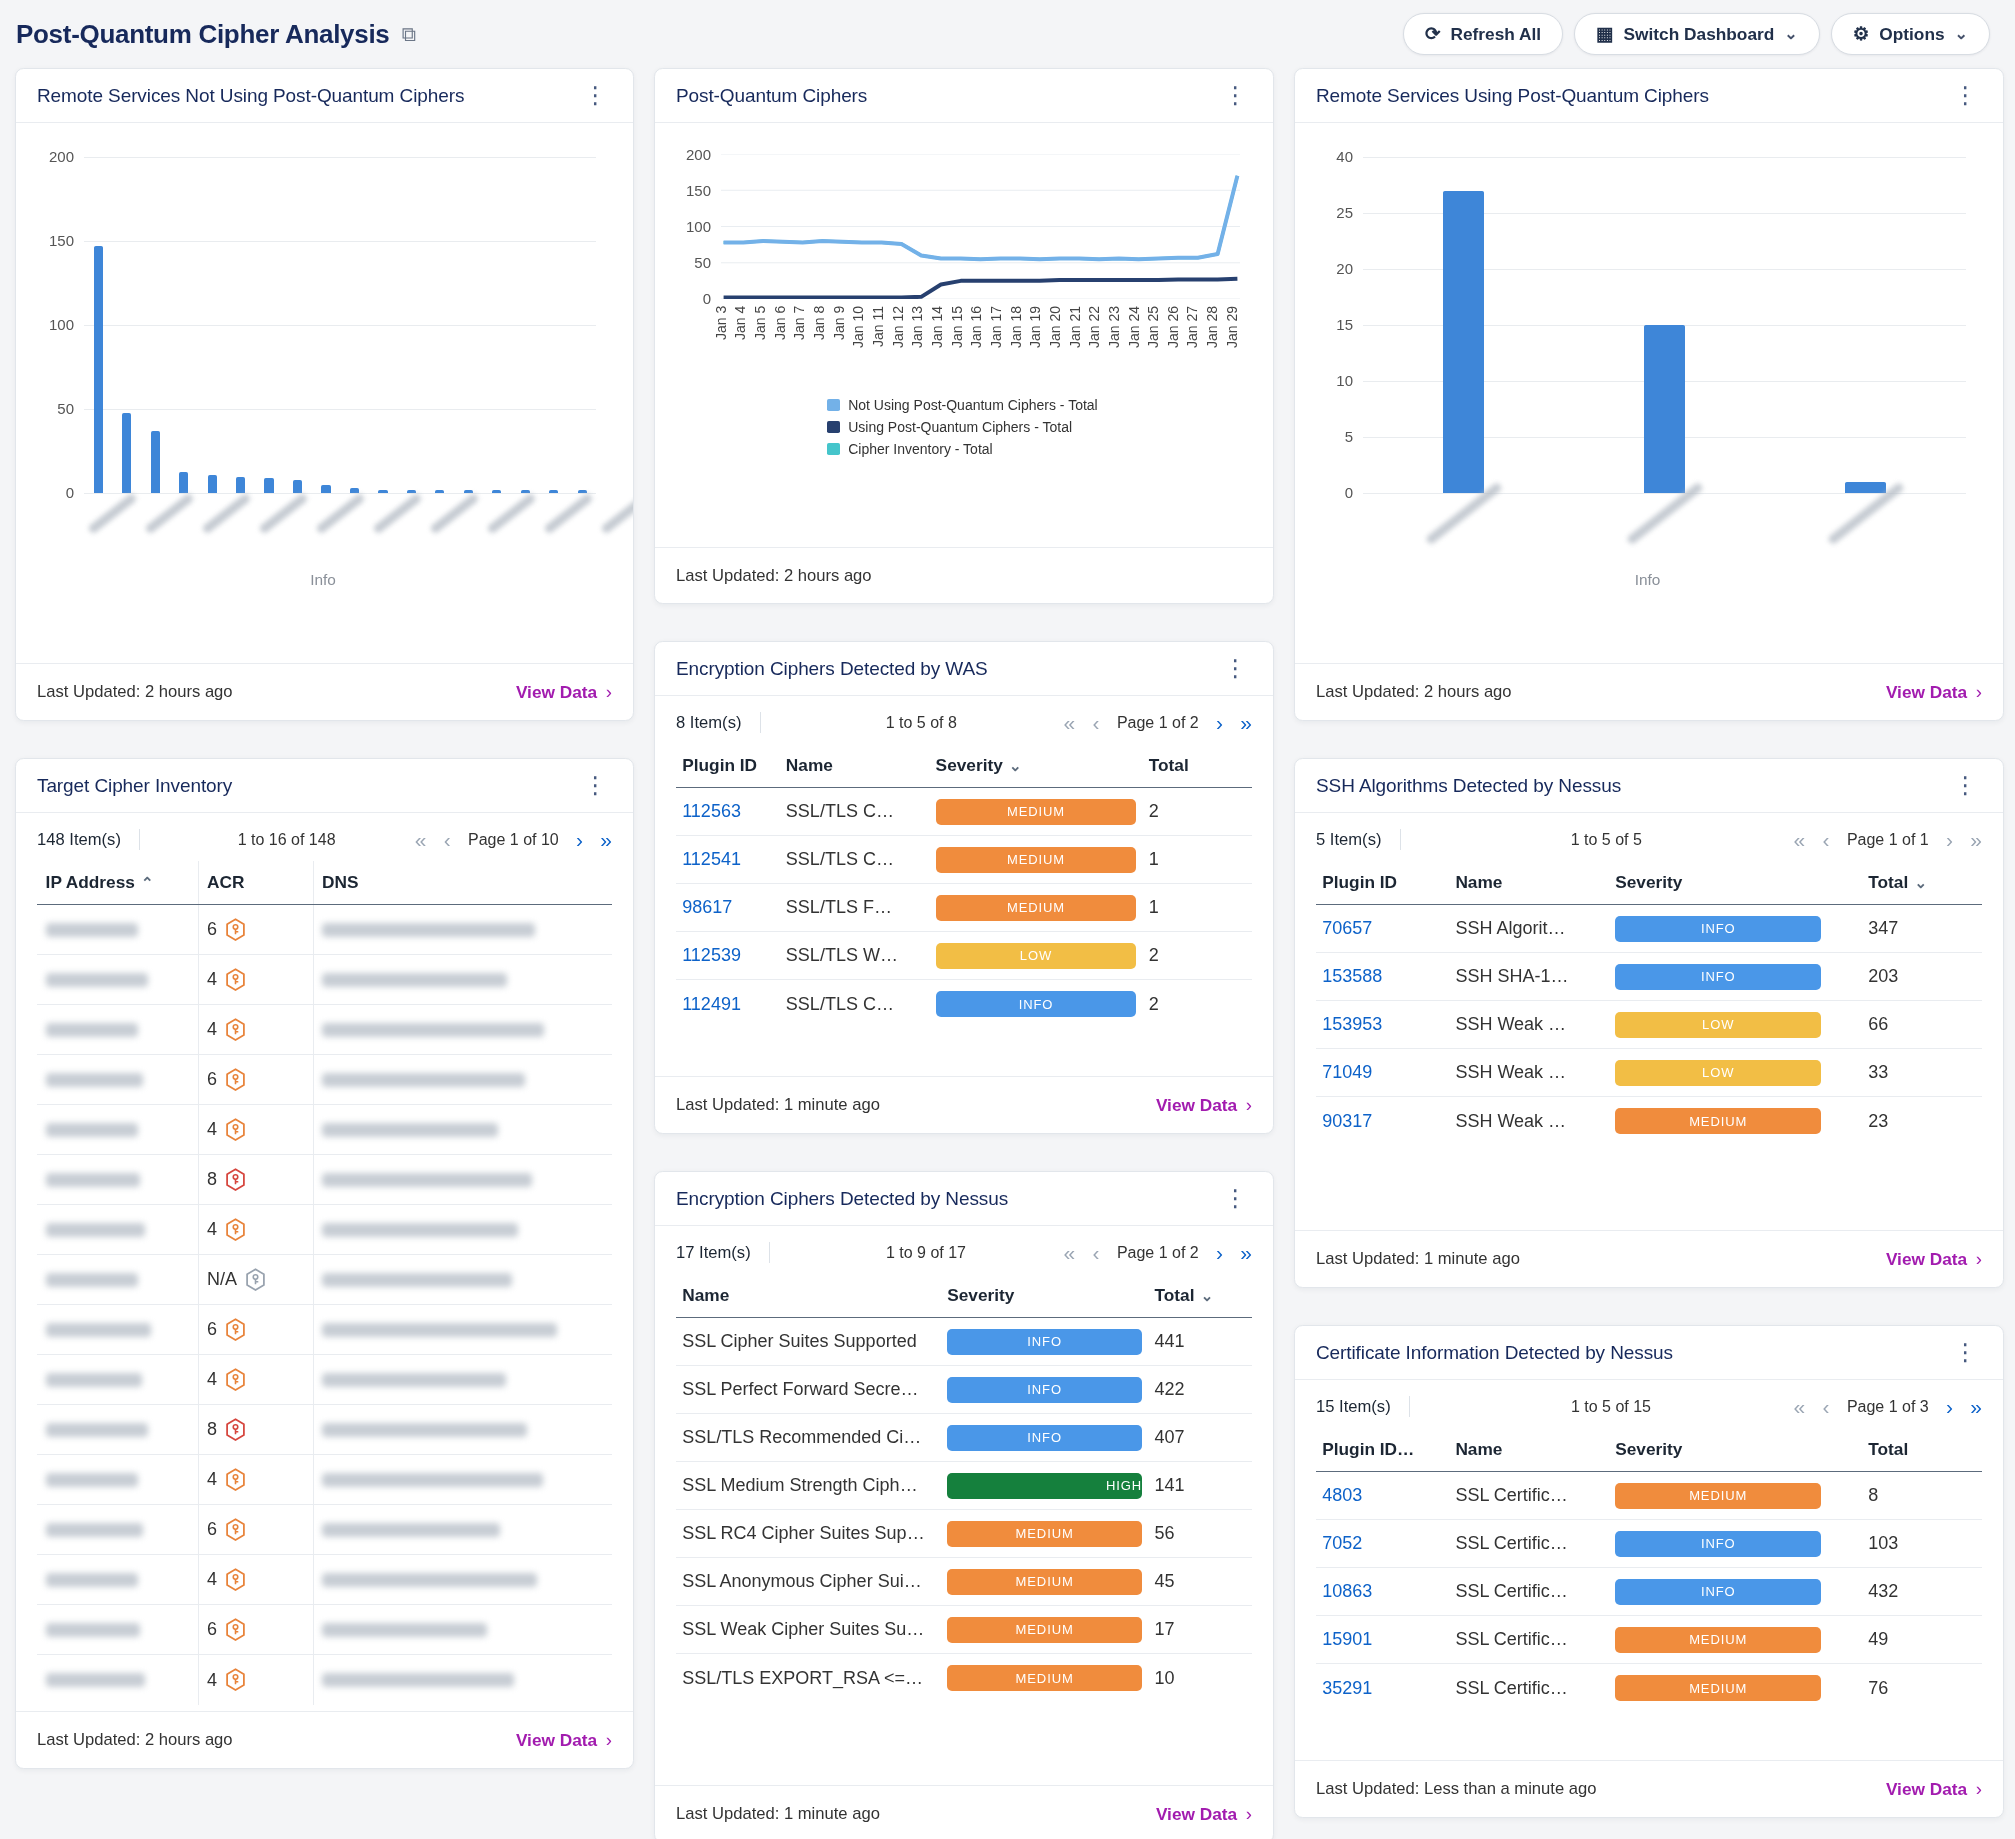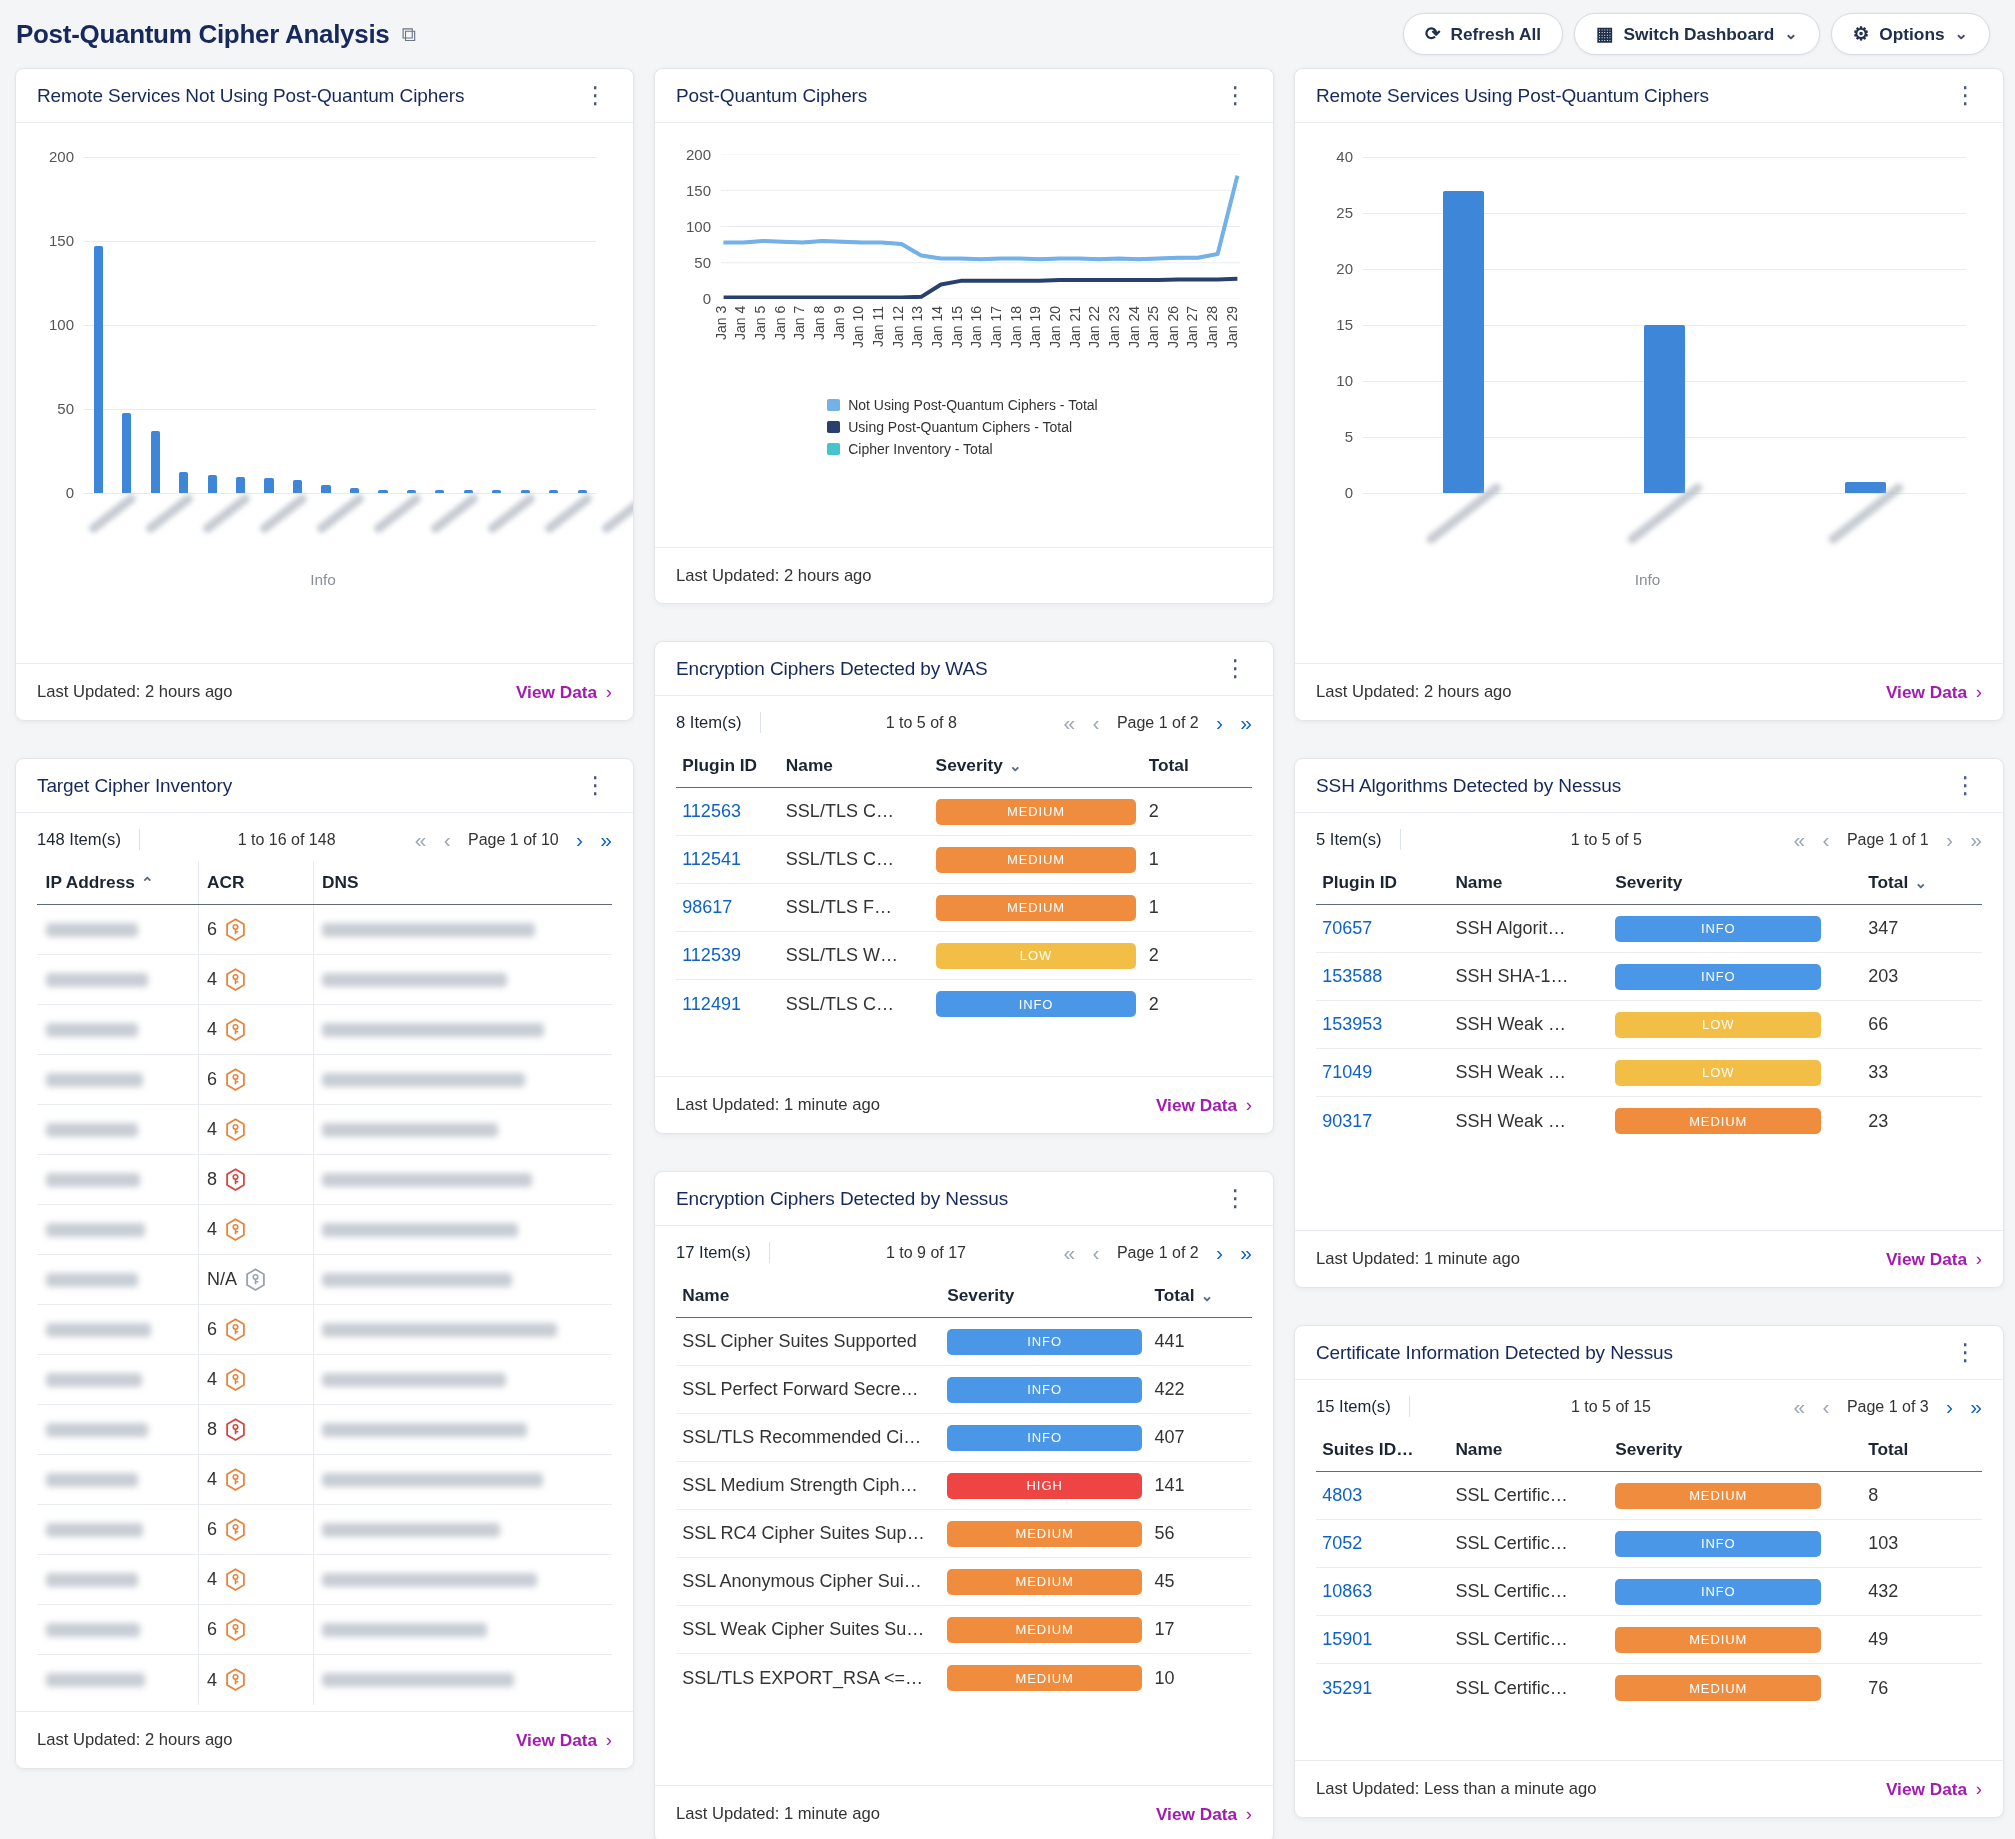--- a/index.html
+++ b/index.html
@@ -777,21 +777,21 @@
                 <tr>
                   <td>SSL/TLS Recommended Ci…</td>
                   <td>
                     <span class="badge" style="background: rgb(74, 151, 232);">INFO</span>
                   </td>
                   <td>407</td>
                 </tr>
                 <tr>
                   <td>SSL Medium Strength Ciph…</td>
                   <td>
-                    <span class="badge" style="background: #ef4444;">HIGH</span>
+                    <span class="badge" style="background: #15803d; text-align: right;">HIGH</span>
                   </td>
                   <td>141</td>
                 </tr>
                 <tr>
                   <td>SSL RC4 Cipher Suites Sup…</td>
                   <td>
                     <span class="badge" style="background: rgb(240, 140, 61);">MEDIUM</span>
                   </td>
                   <td>56</td>
                 </tr>
@@ -1000,21 +1000,21 @@
         <div class="tablewrap">
             <table class="w-table">
               <colgroup>
                 <col style="width: 20%;">
                 <col style="width: 24%;">
                 <col style="width: 38%;">
                 <col style="width: 18%;">
               </colgroup>
               <thead>
                 <tr>
-                  <th><span>Suites ID…</span></th>
+                  <th><span>Plugin ID…</span></th>
                   <th><span>Name</span></th>
                   <th><span>Severity</span></th>
                   <th><span>Total</span></th>
                 </tr>
               </thead>
               <tbody>
                 <tr>
                   <td class="cell-link">4803</td>
                   <td>SSL Certific…</td>
                   <td>

